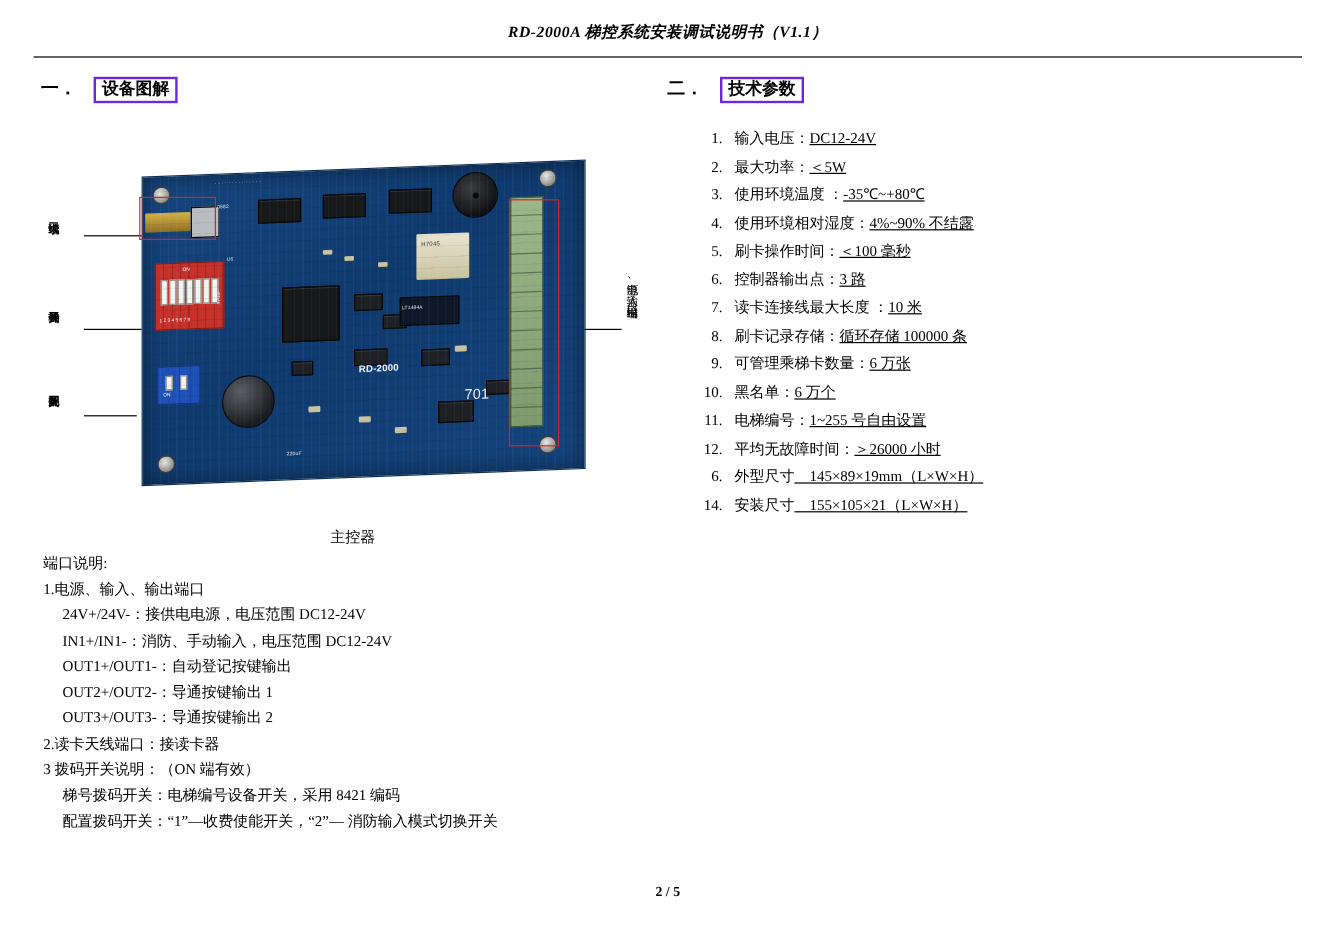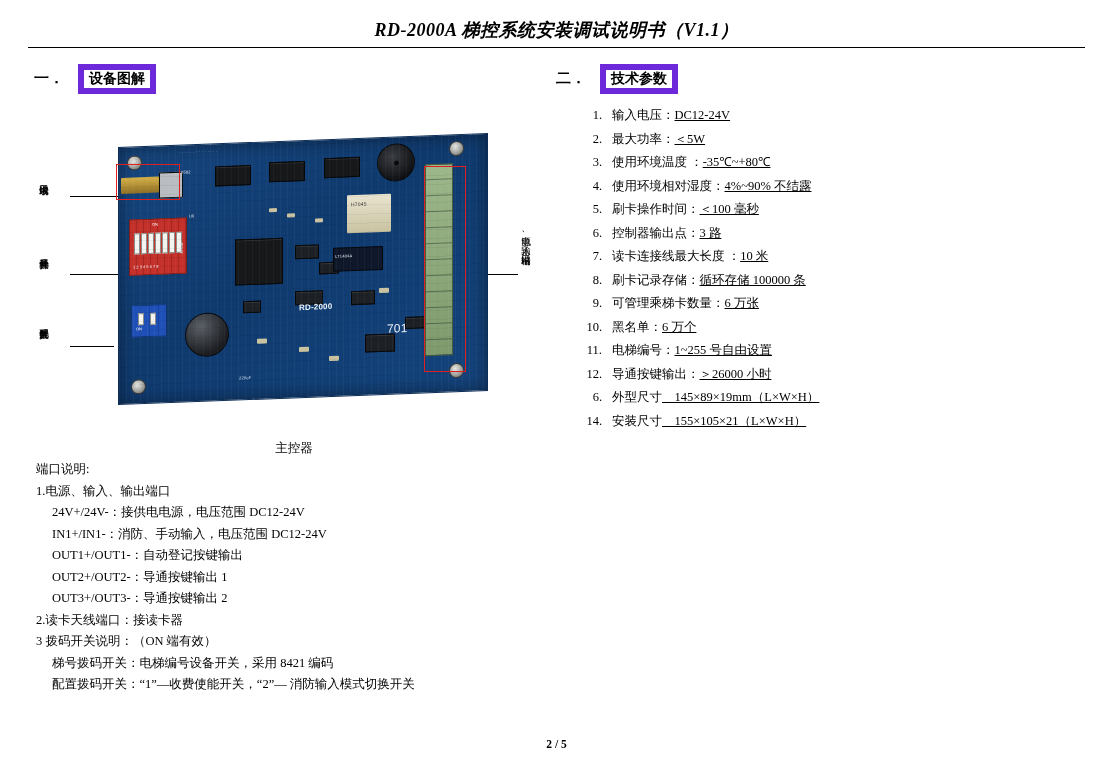--- a/index.html
+++ b/index.html
@@ -24,21 +24,21 @@
   
   .doc-header {
     position: absolute;
     left: 0;
     top: 18px;
     width: 1113px;
     text-align: center;
     font-family: "Liberation Serif", serif;
     font-weight: bold;
     font-style: italic;
-    font-size: 18px;
+    font-size: 13px;
     letter-spacing: 0.5px;
   }
   .header-rule {
     position: absolute;
     left: 28px;
     top: 47px;
     width: 1057px;
     height: 0;
     border-top: 1px solid #000;
   }
@@ -47,21 +47,21 @@
     position: absolute;
     font-size: 15px;
     font-weight: bold;
   }
   .sec-head .num {
     display: inline-block;
     margin-right: 14px;
   }
   .sec-head .boxed {
     display: inline-block;
-    border: 6px solid #6d28d9;
+    border: 2px solid #6d28d9;
     padding: 1px 5px 2px 5px;
     font-size: 14px;
     line-height: 1.1;
   }
   #sec1 { left: 34px; top: 64px; }
   #sec2 { left: 556px; top: 64px; font-family: Liberation Serif, serif; }
 
   
   .spec-list {
     position: absolute;
@@ -320,21 +320,21 @@
         <span class="spec-label">黑名单：</span>
         <span class="spec-val">6 万个</span>
       </div>
       <div class="spec-row">
         <span class="spec-idx">11.</span>
         <span class="spec-label">电梯编号：</span>
         <span class="spec-val">1~255 号自由设置</span>
       </div>
       <div class="spec-row">
         <span class="spec-idx">12.</span>
-        <span class="spec-label">导通按键输出：</span>
+        <span class="spec-label">平均无故障时间：</span>
         <span class="spec-val">＞26000 小时</span>
       </div>
       <div class="spec-row">
         <span class="spec-idx">6.</span>
         <span class="spec-label">外型尺寸</span>
         <span class="spec-val">    145×89×19mm（L×W×H）</span>
       </div>
       <div class="spec-row">
         <span class="spec-idx">14.</span>
         <span class="spec-label">安装尺寸</span>

